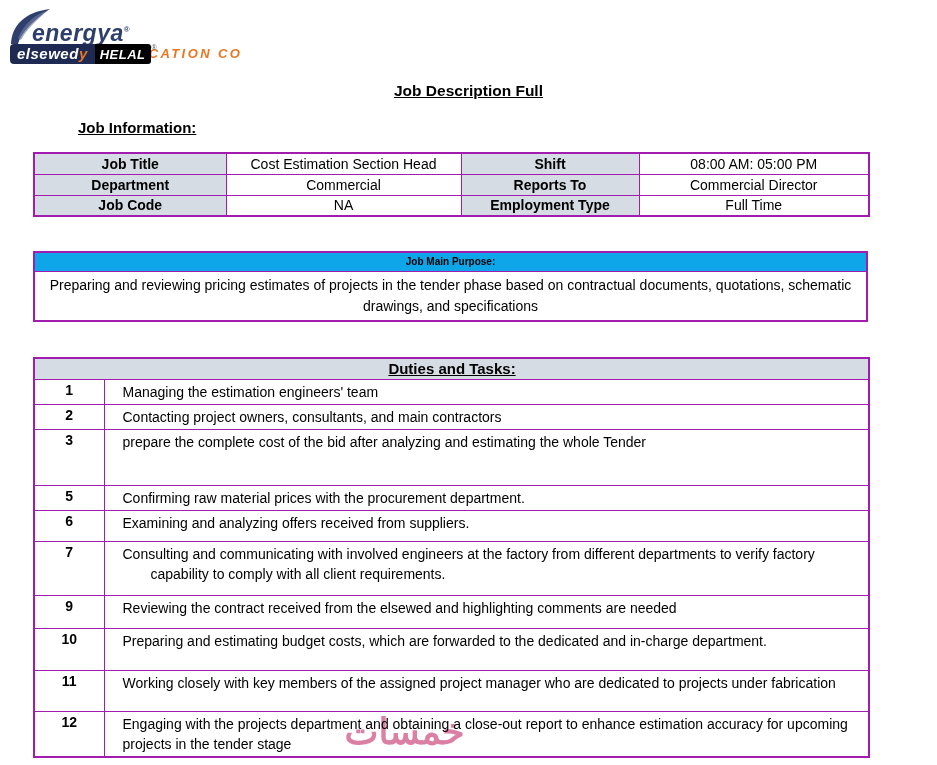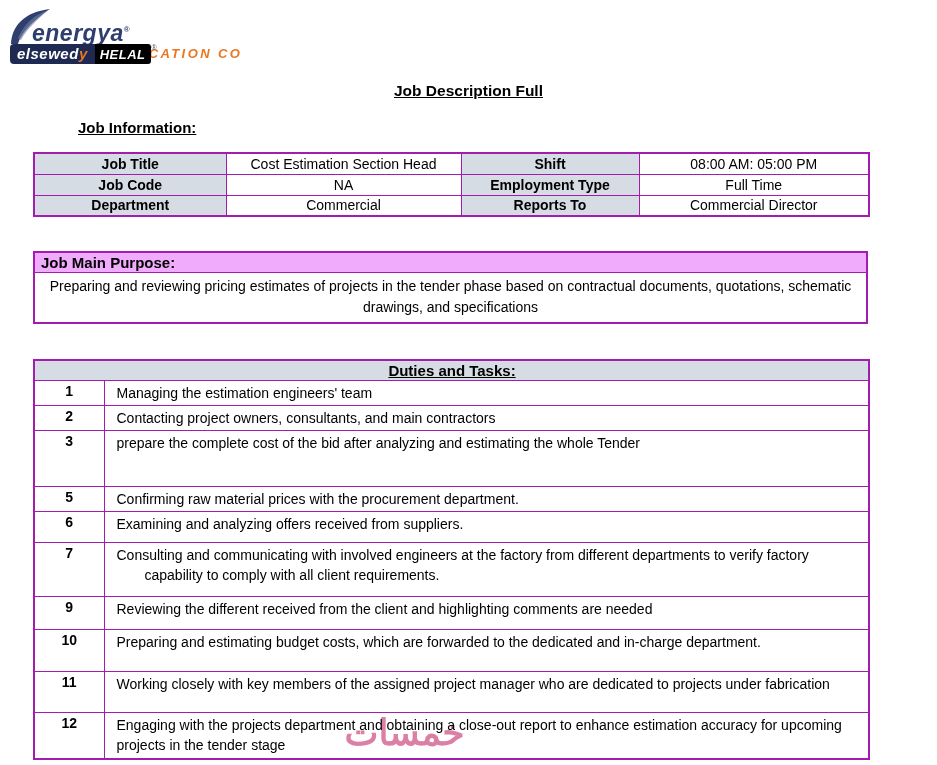--- a/index.html
+++ b/index.html
@@ -28,28 +28,28 @@
   table { border-collapse: collapse; table-layout: fixed; margin-left: 78px; width: 835px; }
   table, th, td { border: 1px solid #a21caf; margin-left: 33px; }
   table { border-width: 2px; }
   td { font-size: 14px; padding: 1px 6px; overflow: hidden; }
 
   .info-table { margin-top: 16px; }
   .info-table td { height: 21px; text-align: center; }
   .info-table td.lbl { background: #d6dce4; font-weight: bold; }
 
   .purpose-table { margin-top: 34px; }
-  .purpose-table .ptitle { background: #f0abfc; font-weight: bold; text-align: left; font-size: 15px; height: 19px; }
+  .purpose-table .ptitle { background: #0ea5e9; font-weight: bold; text-align: center; font-size: 10px; height: 19px; }
   .purpose-table .pbody { text-align: center; height: 50px; line-height: 21px; vertical-align: top; padding-top: 3px; border-radius: 9px; }
 
   .duties-table { margin-top: 35px; }
   .duties-table .dtitle { background: #d6dce4; font-weight: bold; text-align: center; font-size: 15px; height: 21px; padding-left: 7px; }
   .duties-table .dtitle span { text-decoration: underline; }
   .duties-table td.num { width: 70px; text-align: center; font-weight: bold; vertical-align: top; padding-top: 2px; }
-  .duties-table td.txt { vertical-align: top; padding: 2px 12px; line-height: 20px; position: relative; }
+  .duties-table td.txt { vertical-align: top; padding: 2px 18px; line-height: 20px; position: relative; }
   .duties-table td.txt .t { position: relative; z-index: 1; display: block; }
   tr.h21 td { height: 21px; } tr.h22 td { height: 22px; } tr.h56 td { height: 56px; }
   tr.h31 td { height: 31px; } tr.h54 td { height: 54px; } tr.h33 td { height: 33px; }
   tr.h35 td { height: 42px; } tr.h41 td { height: 41px; } tr.h46 td { height: 46px; }
   .hang .t { padding-left: 28px; text-indent: -28px; }
 
   .watermark { position: absolute; left: 240px; top: 10px; z-index: 0; font-size: 36px; font-weight: bold; color: #be185d; opacity: 0.55; letter-spacing: 2px; pointer-events: none; }
 </style>
 </head>
 <body>
@@ -84,30 +84,30 @@
         <col style="width:230px">
       </colgroup>
     <tbody>
         <tr>
       <td class="lbl">Job Title</td>
       <td>Cost Estimation Section Head</td>
       <td class="lbl">Shift</td>
       <td>08:00 AM: 05:00 PM</td>
     </tr>
     <tr>
+      <td class="lbl">Department</td>
+      <td>Commercial</td>
+      <td class="lbl">Reports To</td>
+      <td>Commercial Director</td>
+    </tr>
+    <tr>
       <td class="lbl">Job Code</td>
       <td>NA</td>
       <td class="lbl">Employment Type</td>
       <td>Full Time</td>
-    </tr>
-    <tr>
-      <td class="lbl">Department</td>
-      <td>Commercial</td>
-      <td class="lbl">Reports To</td>
-      <td>Commercial Director</td>
     </tr>
   </tbody>
     </table>
 
   <table class="purpose-table">
     <tbody>
         <tr>
           <td class="ptitle">Job Main Purpose:</td>
         </tr>
     <tr>
@@ -157,21 +157,21 @@
     </tr>
     <tr class="h54 hang">
       <td class="num">7</td>
       <td class="txt">
             <span class="t">Consulting and communicating with involved engineers at the factory from different departments to verify factory capability to comply with all client requirements.</span>
           </td>
     </tr>
     <tr class="h33">
       <td class="num">9</td>
       <td class="txt">
-            <span class="t">Reviewing the different received from the client and highlighting comments are needed</span>
+            <span class="t">Reviewing the contract received from the elsewed and highlighting comments are needed</span>
           </td>
     </tr>
     <tr class="h35">
       <td class="num">10</td>
       <td class="txt">
             <span class="t">Preparing and estimating budget costs, which are forwarded to the dedicated and in-charge department.</span>
           </td>
     </tr>
     <tr class="h41">
       <td class="num">11</td>

